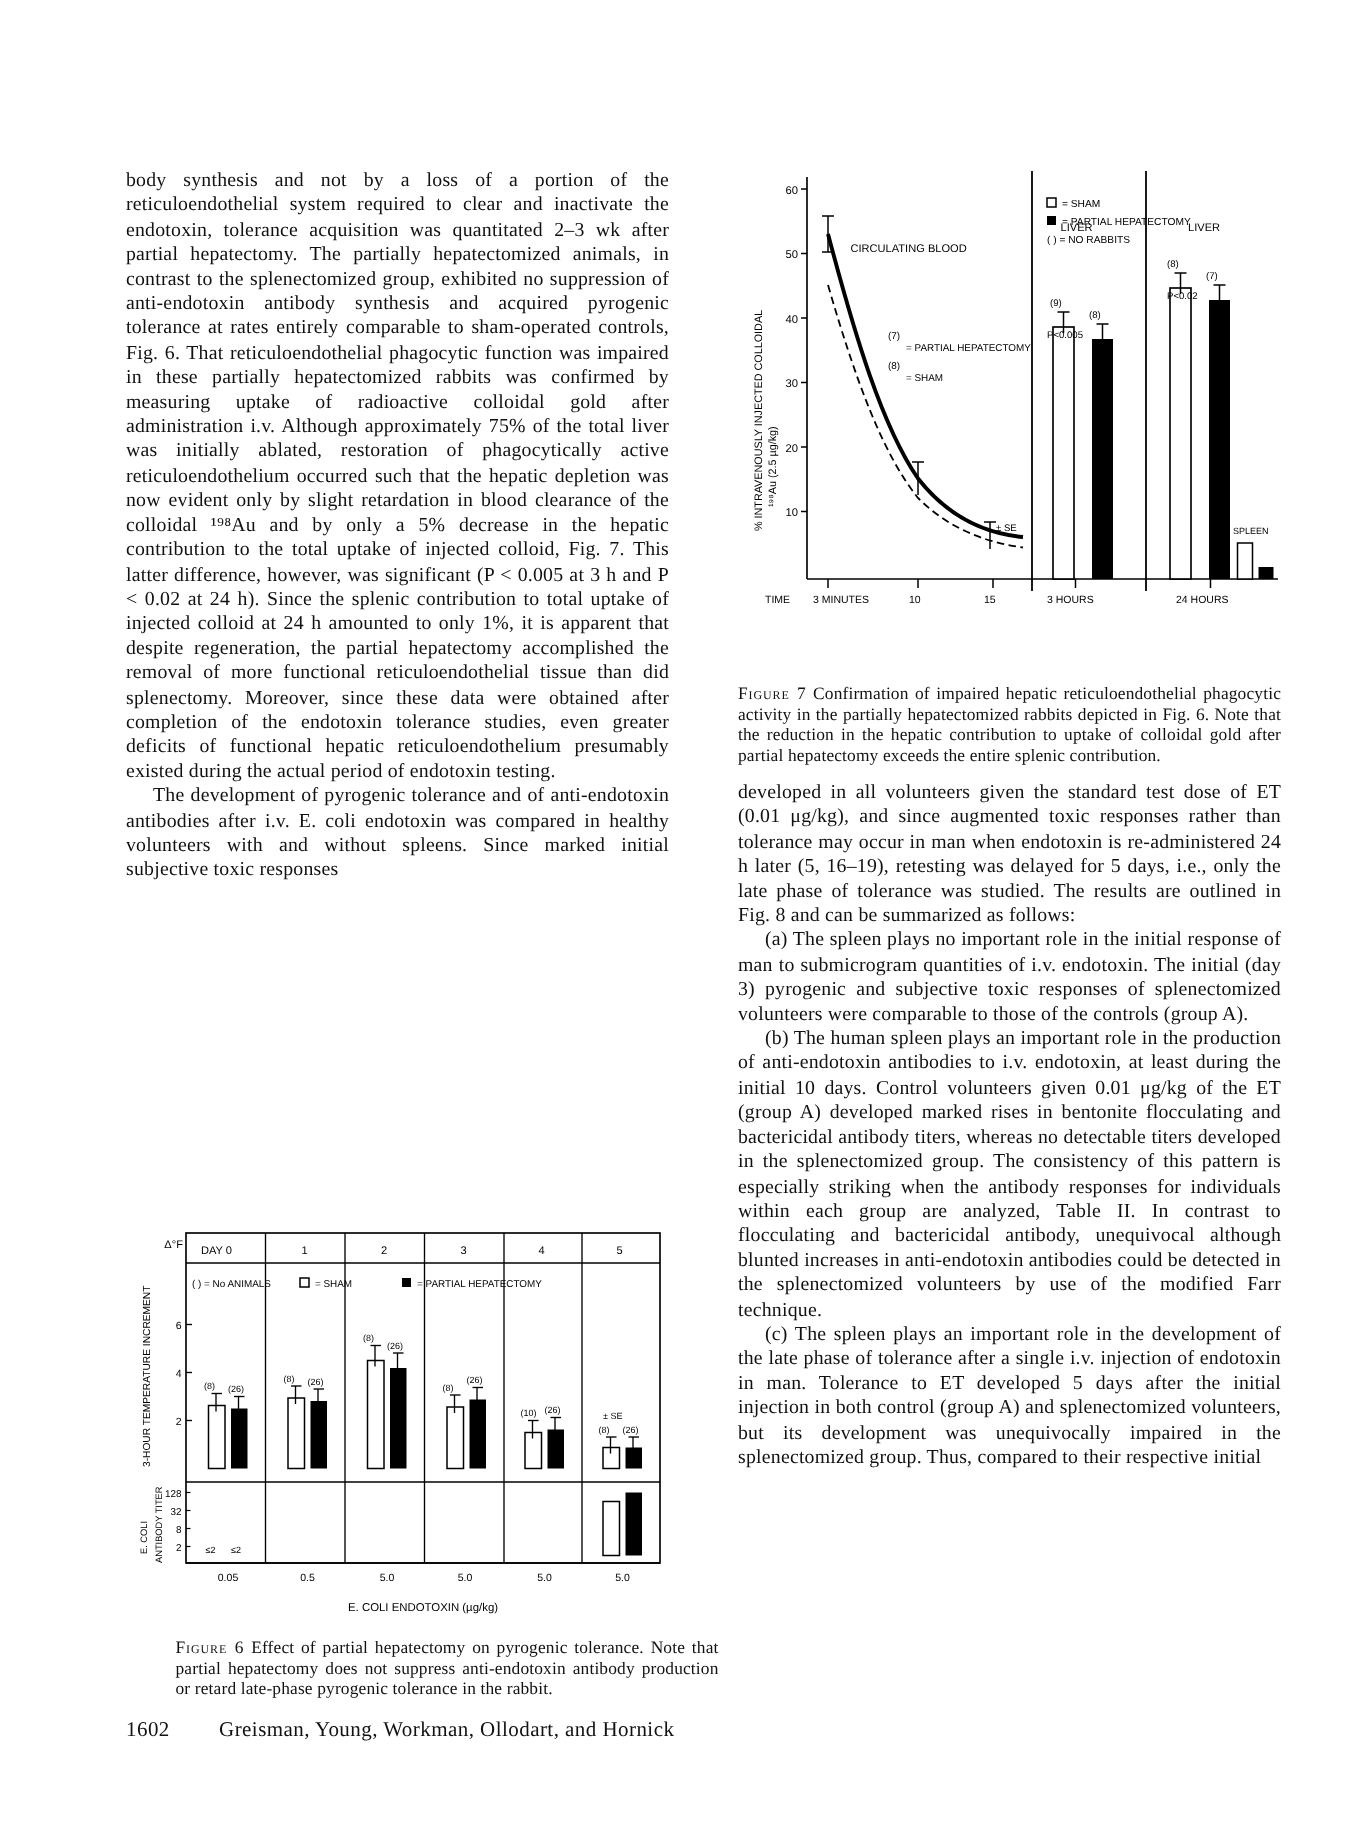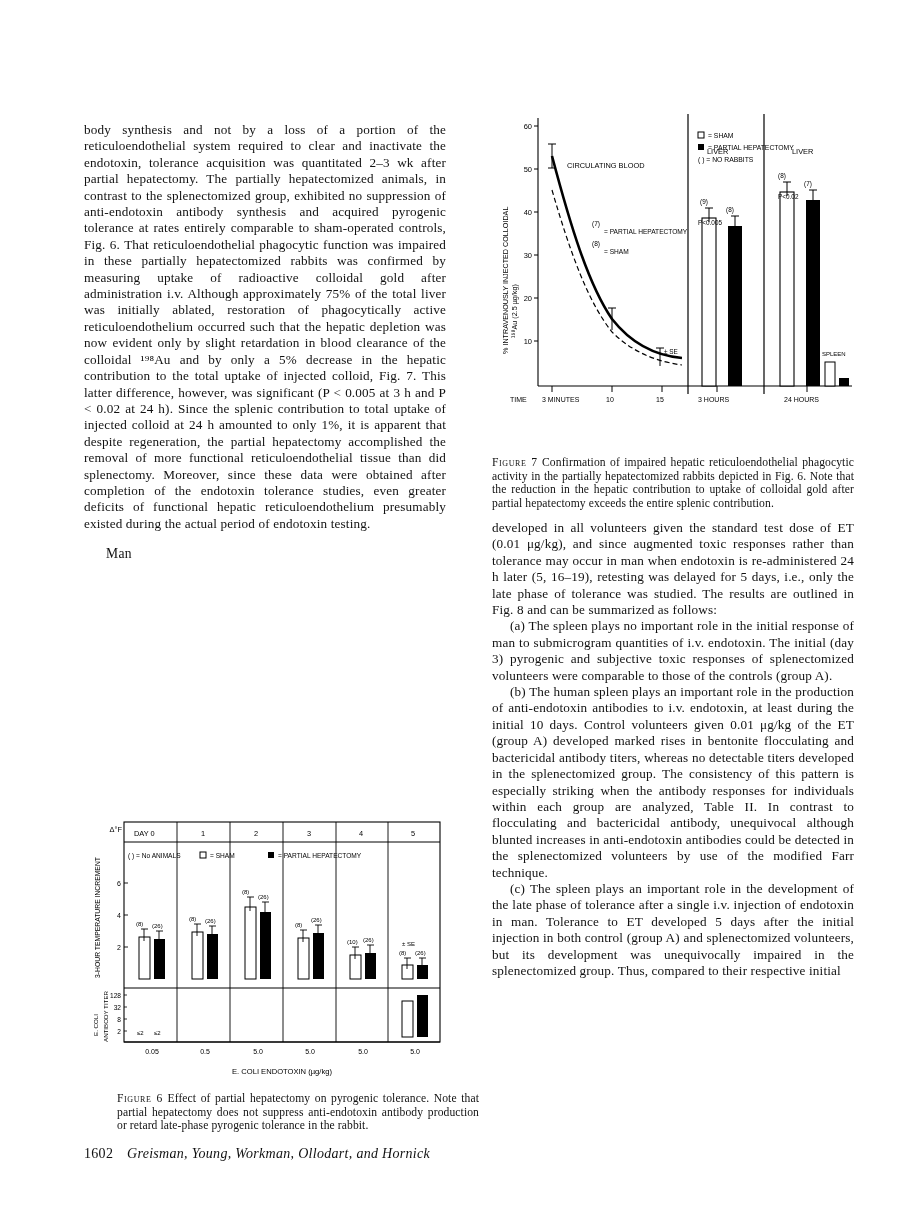--- a/index.html
+++ b/index.html
@@ -21,21 +21,21 @@
     width: 907px; height: 1228px;
   }
   .col {
     position: absolute;
     width: 362px;
     text-align: justify;
     font-size: 13.2px;
     line-height: 16.4px;
     letter-spacing: .15px;
   }
-  .col-left { left: 84px; top: 122px; }
+  .col-left { left: 84px; top: 112px; }
   .col-right { left: 492px; top: 520px; width: 362px; }
   p { margin: 0 0 0 0; text-indent: 18px; }
   p.noindent { text-indent: 0; }
   .sec-head {
     font-size: 13.6px;
     margin: 14px 0 10px 22px;
     text-indent: 0;
     letter-spacing: .3px;
   }
   .figcap {
@@ -49,40 +49,40 @@
     letter-spacing: .6px;
   }
   .footer {
     position: absolute;
     left: 84px;
     top: 1146px;
     font-size: 14px;
     letter-spacing: .3px;
   }
   .footer .pno { font-weight: normal; margin-top: 24px; }
-  .footer .authors { font-style: italic; margin-left: 10px; }
+  .footer .authors { margin-left: 29px; }
 
   
   #fig7 { position: absolute; left: 492px; top: 104px; width: 366px; height: 315px; }
   #fig7cap { position: absolute; left: 492px; top: 456px; width: 362px; }
 
   
   #fig6 { position: absolute; left: 84px; top: 818px; width: 366px; height: 268px; }
   #fig6cap { position: absolute; left: 84px; top: 1092px; width: 362px; margin-left: 33px; }
 
   svg text { font-family: "Liberation Sans", sans-serif; }
 </style>
 </head>
 <body>
 
 <div class="page">
 
   <div class="col col-left">
     <p class="noindent">body synthesis and not by a loss of a portion of the reticuloendothelial system required to clear and inactivate the endotoxin, tolerance acquisition was quantitated 2–3 wk after partial hepatectomy. The partially hepatectomized animals, in contrast to the splenectomized group, exhibited no suppression of anti-endotoxin antibody synthesis and acquired pyrogenic tolerance at rates entirely comparable to sham-operated controls, Fig. 6. That reticuloendothelial phagocytic function was impaired in these partially hepatectomized rabbits was confirmed by measuring uptake of radioactive colloidal gold after administration i.v. Although approximately 75% of the total liver was initially ablated, restoration of phagocytically active reticuloendothelium occurred such that the hepatic depletion was now evident only by slight retardation in blood clearance of the colloidal ¹⁹⁸Au and by only a 5% decrease in the hepatic contribution to the total uptake of injected colloid, Fig. 7. This latter difference, however, was significant (P &lt; 0.005 at 3 h and P &lt; 0.02 at 24 h). Since the splenic contribution to total uptake of injected colloid at 24 h amounted to only 1%, it is apparent that despite regeneration, the partial hepatectomy accomplished the removal of more functional reticuloendothelial tissue than did splenectomy. Moreover, since these data were obtained after completion of the endotoxin tolerance studies, even greater deficits of functional hepatic reticuloendothelium presumably existed during the actual period of endotoxin testing.</p>
-    <div class="sec-head">Man</div>
+    <p>The development of pyrogenic tolerance and of anti-endotoxin antibodies after i.v. E. coli endotoxin was compared in healthy volunteers with and without spleens. Since marked initial subjective toxic responses</p>
   </div>
 
   <div class="col col-right">
     <p class="noindent">developed in all volunteers given the standard test dose of ET (0.01 μg/kg), and since augmented toxic responses rather than tolerance may occur in man when endotoxin is re-administered 24 h later (5, 16–19), retesting was delayed for 5 days, i.e., only the late phase of tolerance was studied. The results are outlined in Fig. 8 and can be summarized as follows:</p>
     <p>(a) The spleen plays no important role in the initial response of man to submicrogram quantities of i.v. endotoxin. The initial (day 3) pyrogenic and subjective toxic responses of splenectomized volunteers were comparable to those of the controls (group A).</p>
     <p>(b) The human spleen plays an important role in the production of anti-endotoxin antibodies to i.v. endotoxin, at least during the initial 10 days. Control volunteers given 0.01 μg/kg of the ET (group A) developed marked rises in bentonite flocculating and bactericidal antibody titers, whereas no detectable titers developed in the splenectomized group. The consistency of this pattern is especially striking when the antibody responses for individuals within each group are analyzed, Table II. In contrast to flocculating and bactericidal antibody, unequivocal although blunted increases in anti-endotoxin antibodies could be detected in the splenectomized volunteers by use of the modified Farr technique.</p>
     <p>(c) The spleen plays an important role in the development of the late phase of tolerance after a single i.v. injection of endotoxin in man. Tolerance to ET developed 5 days after the initial injection in both control (group A) and splenectomized volunteers, but its development was unequivocally impaired in the splenectomized group. Thus, compared to their respective initial</p>
   </div>
 
   <div id="fig7">

